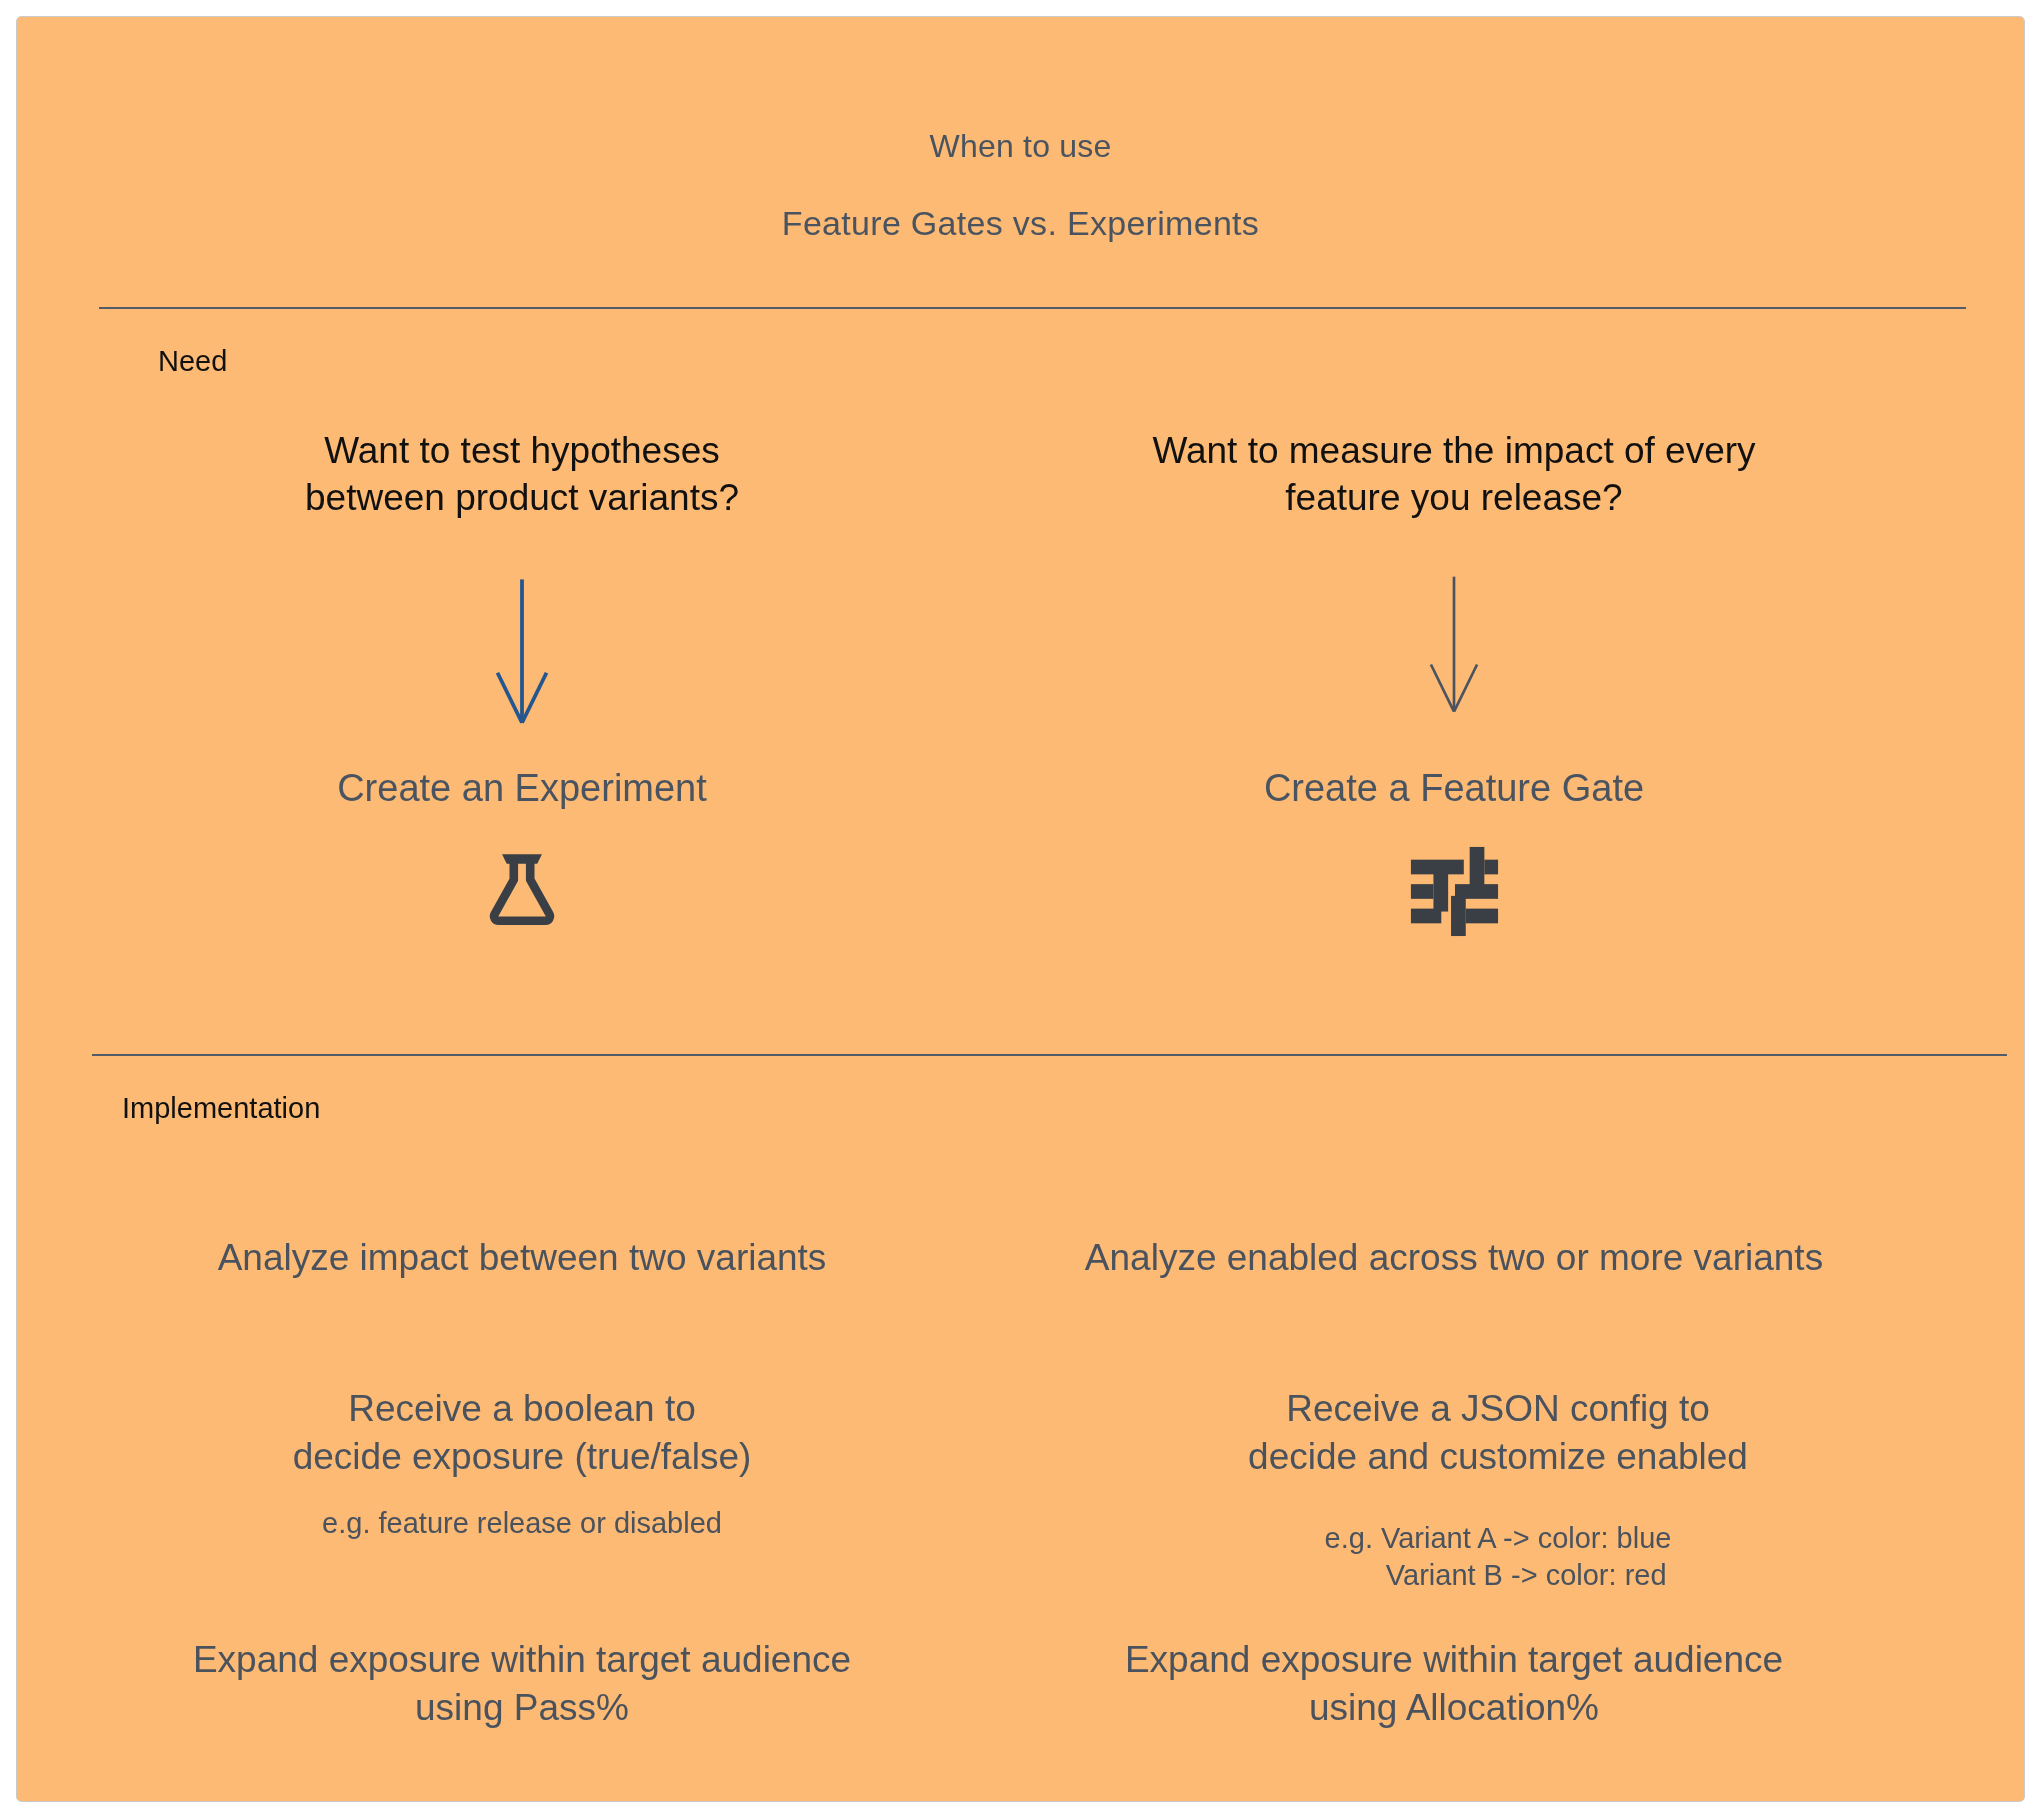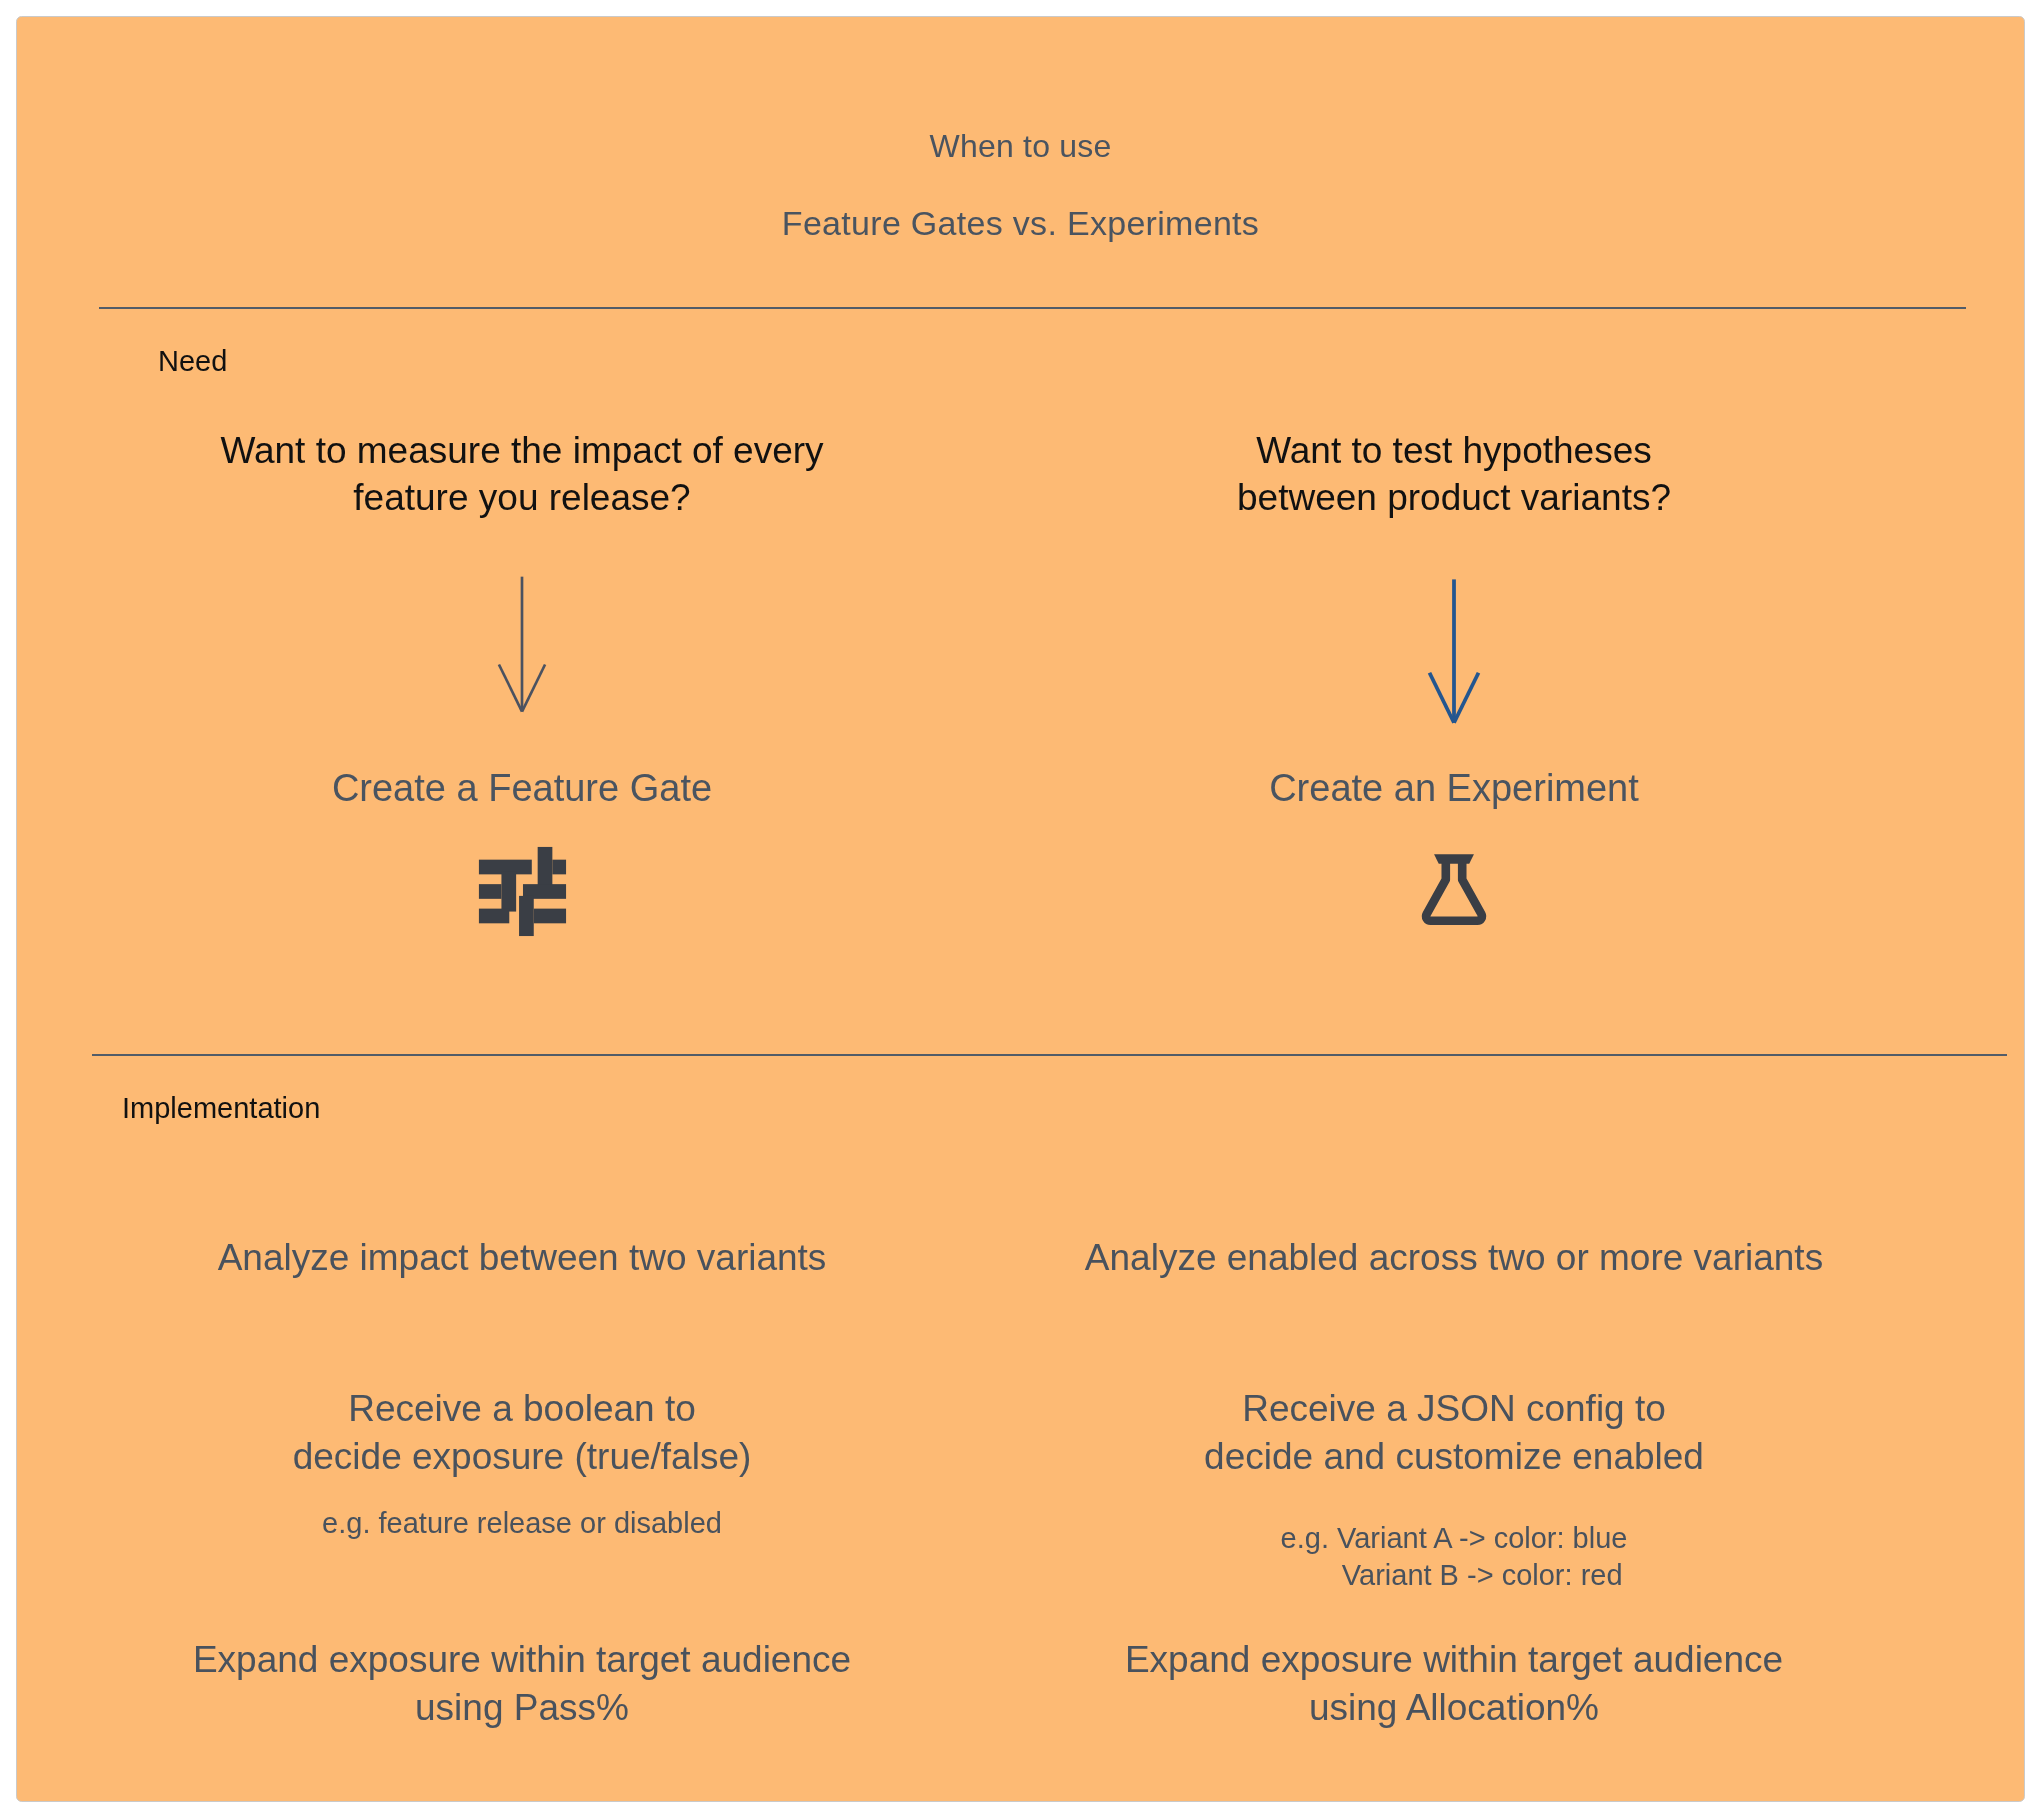--- a/index.html
+++ b/index.html
@@ -57,21 +57,21 @@
     font-size: 38px; color: var(--heading, #4a5460);
     margin-top: 34px;
   }
   .big-icon-wrap { margin-top: 30px; height: 103px; display: flex; align-items: center; justify-content: center; }
   .big-icon { fill: var(--icon, #3a3e45); }
   .flask-stroke { stroke: var(--icon, #3a3e45); fill: none; }
   
   .impl-row .cell { color: var(--body, #49525d); }
   .impl-main { font-size: 37px; line-height: 1.3; }
   .row-a { margin-top: 109px; }
-  .row-b { margin-top: 103px; }
+  .row-b { margin-top: 103px; gap: 44px; }
   .row-c { margin-top: 42px; }
   .example {
     font-size: 29px; margin-top: 26px; color: var(--body, #49525d);
   }
   .example-left { white-space: pre-line; }
   .example-right {
     display: inline-block; text-align: center; white-space: pre-wrap;
     margin-top: 13px; line-height: 1.28;
   }
 </style>
@@ -84,20 +84,41 @@
     <div class="eyebrow">When to use</div>
     <div class="title">Feature Gates vs. Experiments</div>
   </div>
 
   <div class="divider divider-1"></div>
 
   <div class="section-label">Need</div>
 
   <div class="cols">
     <div class="cell">
+      <div class="question multiline">Want to test hypotheses
+between product variants?</div>
+      <div class="arrow-wrap">
+        <svg class="arrow" width="66" height="156" viewBox="0 0 70 160">
+          <g class="arrow-right-stroke" fill="none" stroke-width="4" stroke-linecap="butt">
+            <path d="M35 3 V152"></path>
+            <path d="M9 102 L35 155"></path>
+            <path d="M61 102 L35 155"></path>
+          </g>
+        </svg>
+      </div>
+      <div class="action">Create an Experiment</div>
+      <div class="big-icon-wrap">
+        <svg width="94" height="86" viewBox="0 0 24 22">
+          <polygon class="big-icon" points="6.9,1.6 17.1,1.6 15.9,4.0 8.1,4.0"></polygon>
+          <path class="flask-stroke" stroke-width="2.2" stroke-linejoin="round" d="M9.9 3.6 V8.1 L5.0 16.9 A1.15 1.15 0 0 0 6.0 18.6 H18.0 A1.15 1.15 0 0 0 19.0 16.9 L14.1 8.1 V3.6"></path>
+        </svg>
+      </div>
+    </div>
+
+    <div class="cell">
       <div class="question multiline">Want to measure the impact of every
 feature you release?</div>
       <div class="arrow-wrap">
         <svg class="arrow" width="66" height="142" viewBox="0 0 70 160">
           <g class="arrow-left-stroke" fill="none" stroke-width="3" stroke-linecap="butt">
             <path d="M35 3 V152"></path>
             <path d="M9 102 L35 155"></path>
             <path d="M61 102 L35 155"></path>
           </g>
         </svg>
@@ -107,41 +128,20 @@
         <svg class="big-icon" width="94" height="94" viewBox="0 0 96 96">
           <rect x="4" y="16" width="54" height="15"></rect>
           <rect x="64" y="3" width="15" height="41"></rect>
           <rect x="79" y="16" width="14" height="15"></rect>
           <rect x="4" y="41" width="23" height="15"></rect>
           <rect x="27" y="28" width="15" height="41"></rect>
           <rect x="49" y="41" width="44" height="15"></rect>
           <rect x="4" y="66" width="31" height="15"></rect>
           <rect x="45" y="53" width="15" height="41"></rect>
           <rect x="60" y="66" width="33" height="15"></rect>
-        </svg>
-      </div>
-    </div>
-
-    <div class="cell">
-      <div class="question multiline">Want to test hypotheses
-between product variants?</div>
-      <div class="arrow-wrap">
-        <svg class="arrow" width="66" height="156" viewBox="0 0 70 160">
-          <g class="arrow-right-stroke" fill="none" stroke-width="4" stroke-linecap="butt">
-            <path d="M35 3 V152"></path>
-            <path d="M9 102 L35 155"></path>
-            <path d="M61 102 L35 155"></path>
-          </g>
-        </svg>
-      </div>
-      <div class="action">Create an Experiment</div>
-      <div class="big-icon-wrap">
-        <svg width="94" height="86" viewBox="0 0 24 22">
-          <polygon class="big-icon" points="6.9,1.6 17.1,1.6 15.9,4.0 8.1,4.0"></polygon>
-          <path class="flask-stroke" stroke-width="2.2" stroke-linejoin="round" d="M9.9 3.6 V8.1 L5.0 16.9 A1.15 1.15 0 0 0 6.0 18.6 H18.0 A1.15 1.15 0 0 0 19.0 16.9 L14.1 8.1 V3.6"></path>
         </svg>
       </div>
     </div>
   </div>
 
   <div class="divider divider-2"></div>
 
   <div class="section-label section-label-impl">Implementation</div>
 
   <div class="cols impl-row row-a">

